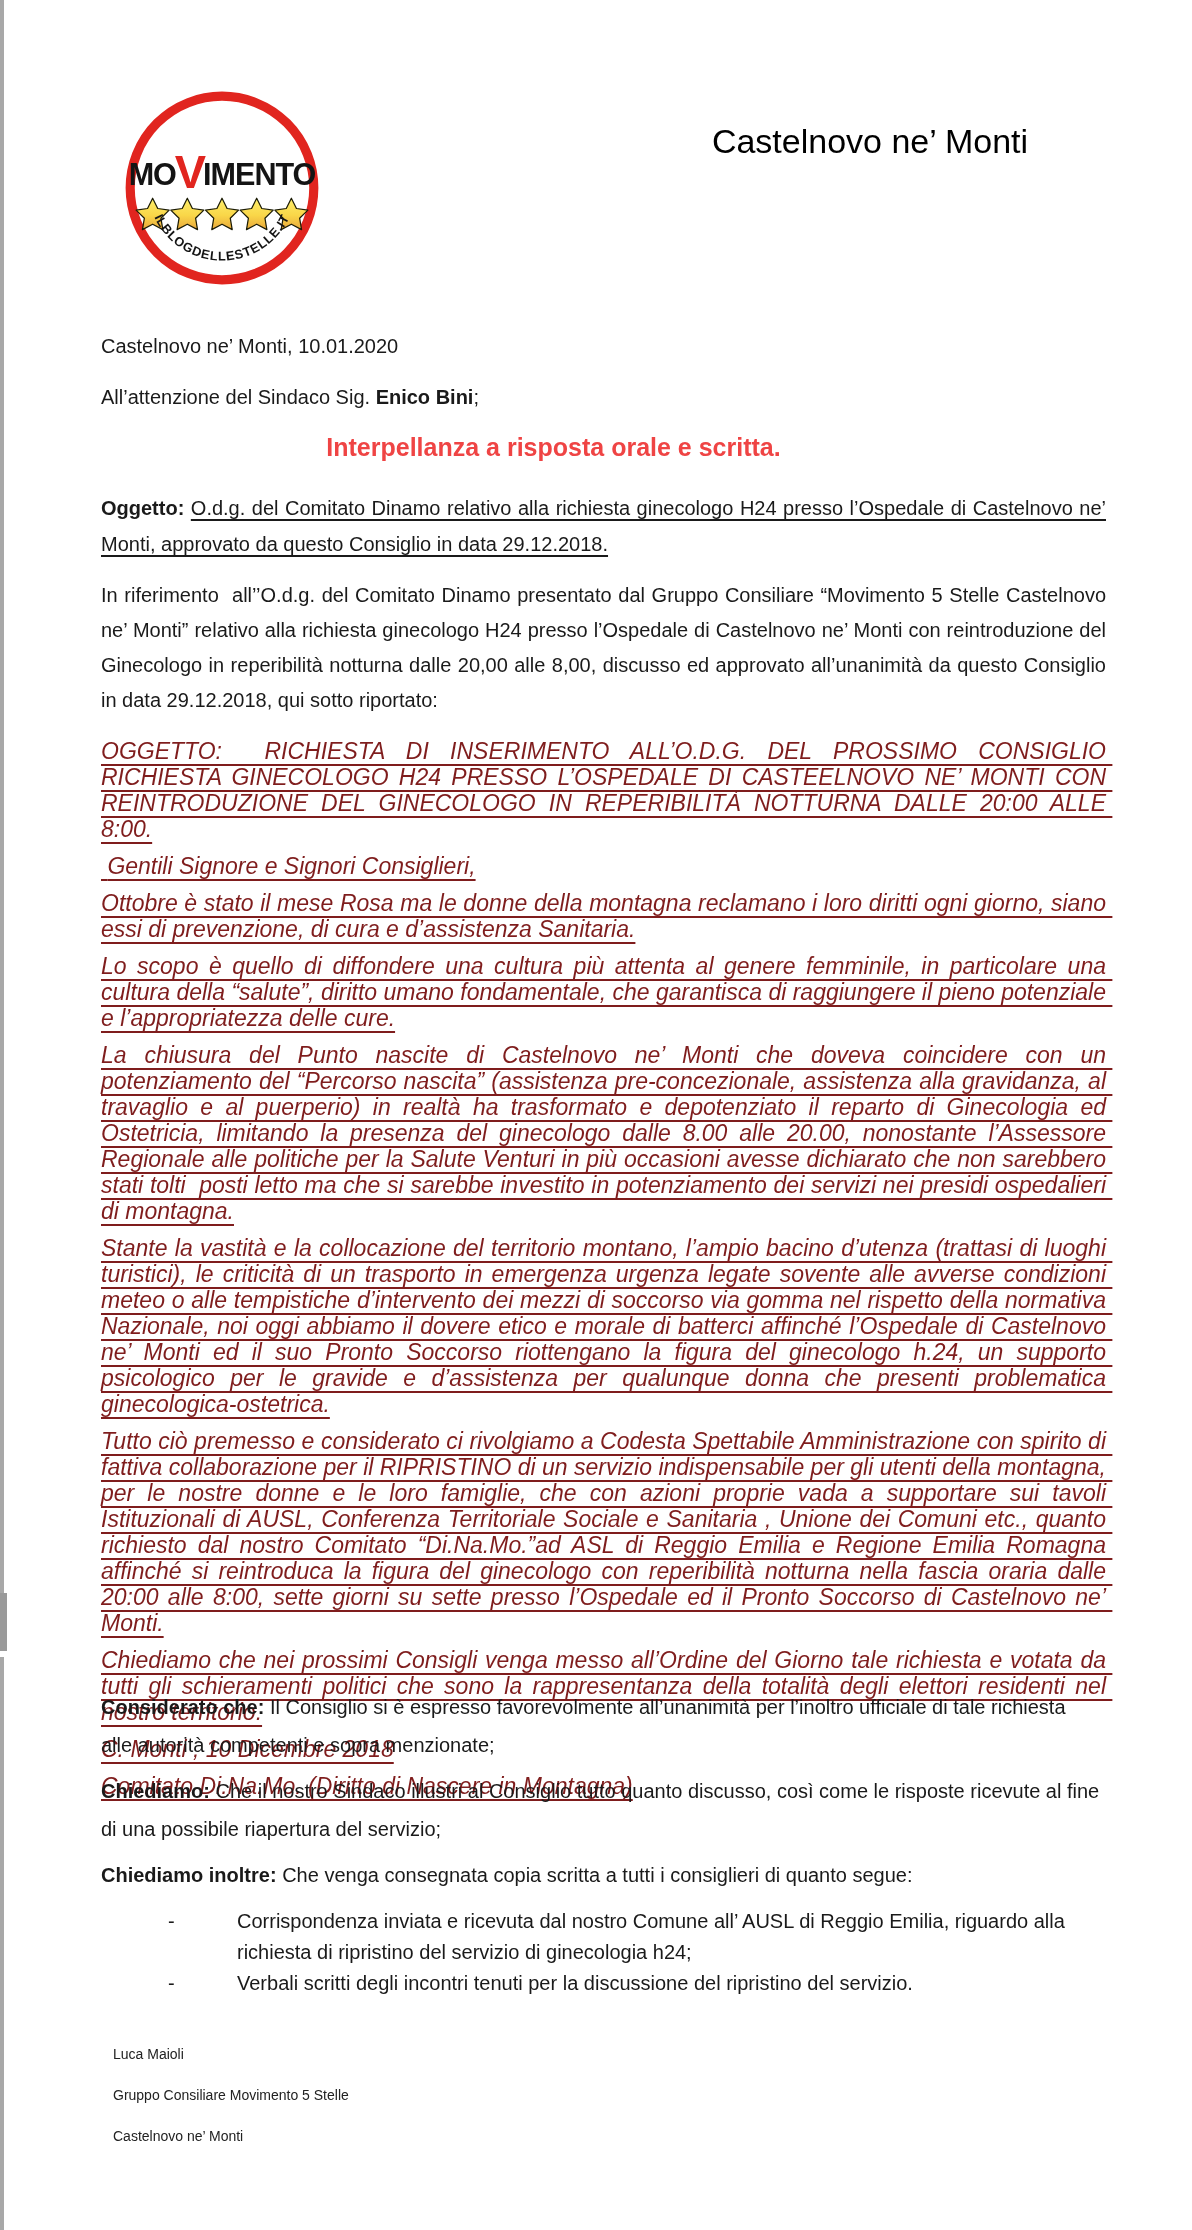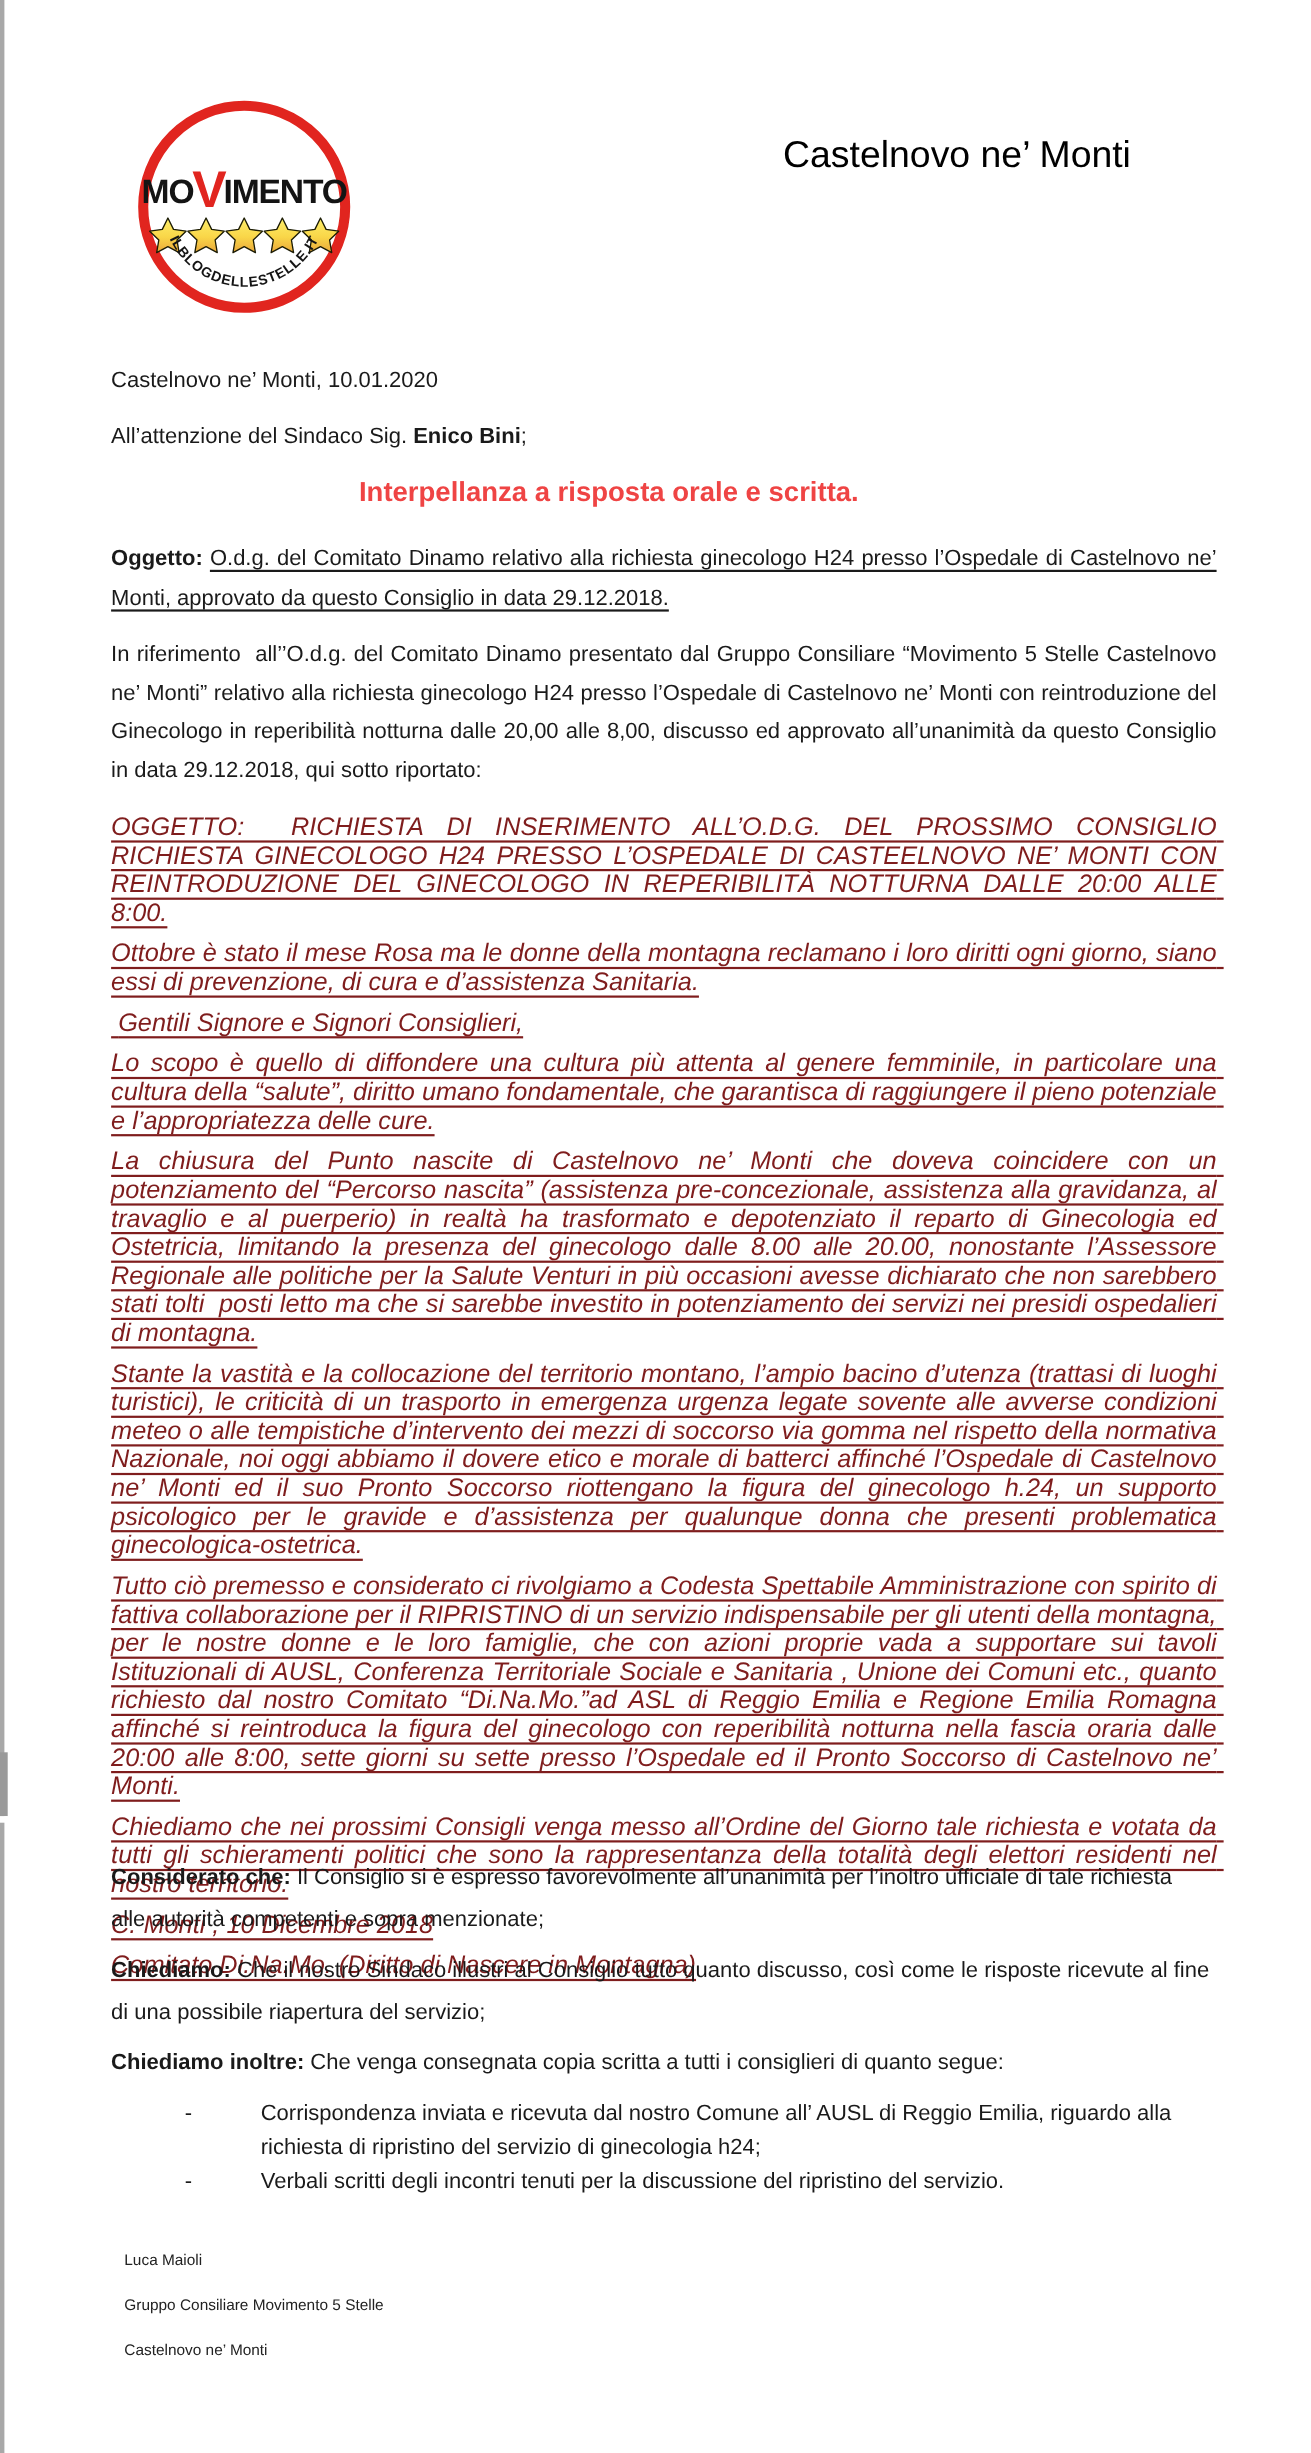--- a/index.html
+++ b/index.html
@@ -98,22 +98,22 @@
 <div class="content-top">
   <div class="dateline">Castelnovo ne’ Monti, 10.01.2020</div>
   <div class="attention"><span>All’attenzione del Sindaco Sig.</span> <b>Enico Bini</b><span>;</span></div>
   <div class="doc-title">Interpellanza a risposta orale e scritta.</div>
   <div class="subject"><span class="lbl">Oggetto:</span> <span class="u">O.d.g. del Comitato Dinamo relativo alla richiesta ginecologo H24 presso l’Ospedale di Castelnovo ne’ Monti, approvato da questo Consiglio in data 29.12.2018.</span></div>
   <div class="intro">In riferimento  all’’O.d.g. del Comitato Dinamo presentato dal Gruppo Consiliare “Movimento 5 Stelle Castelnovo ne’ Monti” relativo alla richiesta ginecologo H24 presso l’Ospedale di Castelnovo ne’ Monti con reintroduzione del Ginecologo in reperibilità notturna dalle 20,00 alle 8,00, discusso ed approvato all’unanimità da questo Consiglio in data 29.12.2018, qui sotto riportato:</div>
 </div>
 
 <div class="quoted">
   <p>OGGETTO:  RICHIESTA DI INSERIMENTO ALL’O.D.G. DEL PROSSIMO CONSIGLIO RICHIESTA GINECOLOGO H24 PRESSO L’OSPEDALE DI CASTEELNOVO NE’ MONTI CON REINTRODUZIONE DEL GINECOLOGO IN REPERIBILITÀ NOTTURNA DALLE 20:00 ALLE 8:00.</p>
+  <p> Gentili Signore e Signori Consiglieri,</p>
   <p>Ottobre è stato il mese Rosa ma le donne della montagna reclamano i loro diritti ogni giorno, siano essi di prevenzione, di cura e d’assistenza Sanitaria.</p>
-  <p> Gentili Signore e Signori Consiglieri,</p>
   <p>Lo scopo è quello di diffondere una cultura più attenta al genere femminile, in particolare una cultura della “salute”, diritto umano fondamentale, che garantisca di raggiungere il pieno potenziale e l’appropriatezza delle cure.</p>
   <p>La chiusura del Punto nascite di Castelnovo ne’ Monti che doveva coincidere con un potenziamento del “Percorso nascita” (assistenza pre-concezionale, assistenza alla gravidanza, al travaglio e al puerperio) in realtà ha trasformato e depotenziato il reparto di Ginecologia ed Ostetricia, limitando la presenza del ginecologo dalle 8.00 alle 20.00, nonostante l’Assessore Regionale alle politiche per la Salute Venturi in più occasioni avesse dichiarato che non sarebbero stati tolti  posti letto ma che si sarebbe investito in potenziamento dei servizi nei presidi ospedalieri di montagna.</p>
   <p>Stante la vastità e la collocazione del territorio montano, l’ampio bacino d’utenza (trattasi di luoghi turistici), le criticità di un trasporto in emergenza urgenza legate sovente alle avverse condizioni meteo o alle tempistiche d’intervento dei mezzi di soccorso via gomma nel rispetto della normativa Nazionale, noi oggi abbiamo il dovere etico e morale di batterci affinché l’Ospedale di Castelnovo ne’ Monti ed il suo Pronto Soccorso riottengano la figura del ginecologo h.24, un supporto psicologico per le gravide e d’assistenza per qualunque donna che presenti problematica ginecologica-ostetrica.</p>
   <p>Tutto ciò premesso e considerato ci rivolgiamo a Codesta Spettabile Amministrazione con spirito di fattiva collaborazione per il RIPRISTINO di un servizio indispensabile per gli utenti della montagna, per le nostre donne e le loro famiglie, che con azioni proprie vada a supportare sui tavoli Istituzionali di AUSL, Conferenza Territoriale Sociale e Sanitaria , Unione dei Comuni etc., quanto richiesto dal nostro Comitato “Di.Na.Mo.”ad ASL di Reggio Emilia e Regione Emilia Romagna affinché si reintroduca la figura del ginecologo con reperibilità notturna nella fascia oraria dalle 20:00 alle 8:00, sette giorni su sette presso l’Ospedale ed il Pronto Soccorso di Castelnovo ne’ Monti.</p>
   <p>Chiediamo che nei prossimi Consigli venga messo all’Ordine del Giorno tale richiesta e votata da tutti gli schieramenti politici che sono la rappresentanza della totalità degli elettori residenti nel nostro territorio.</p>
   <p>C. Monti , 10 Dicembre 2018</p>
   <p>Comitato Di.Na.Mo. (Diritto di Nascere in Montagna)</p>
 </div>
 
 <div class="closing">

